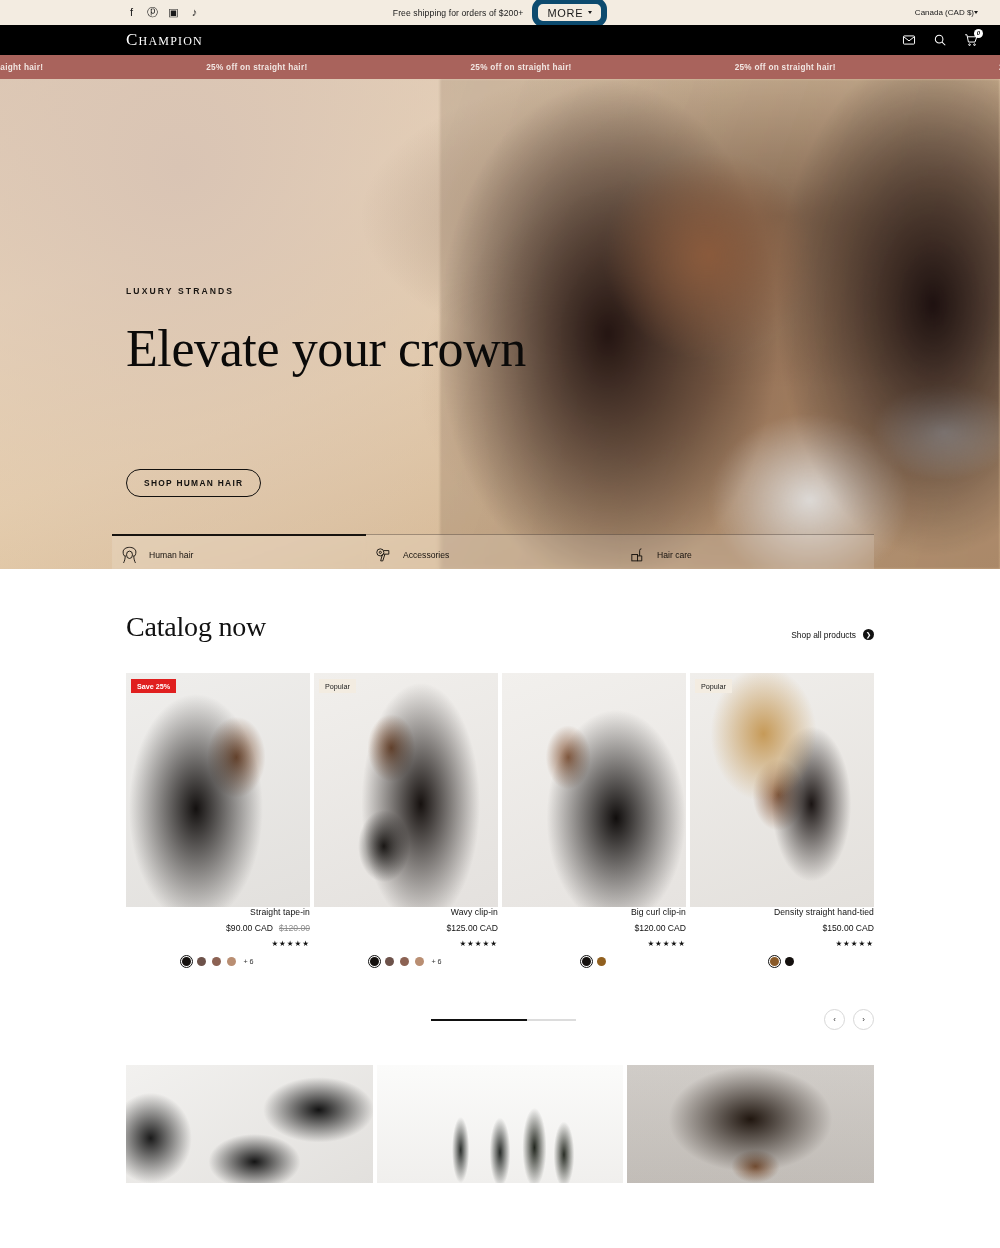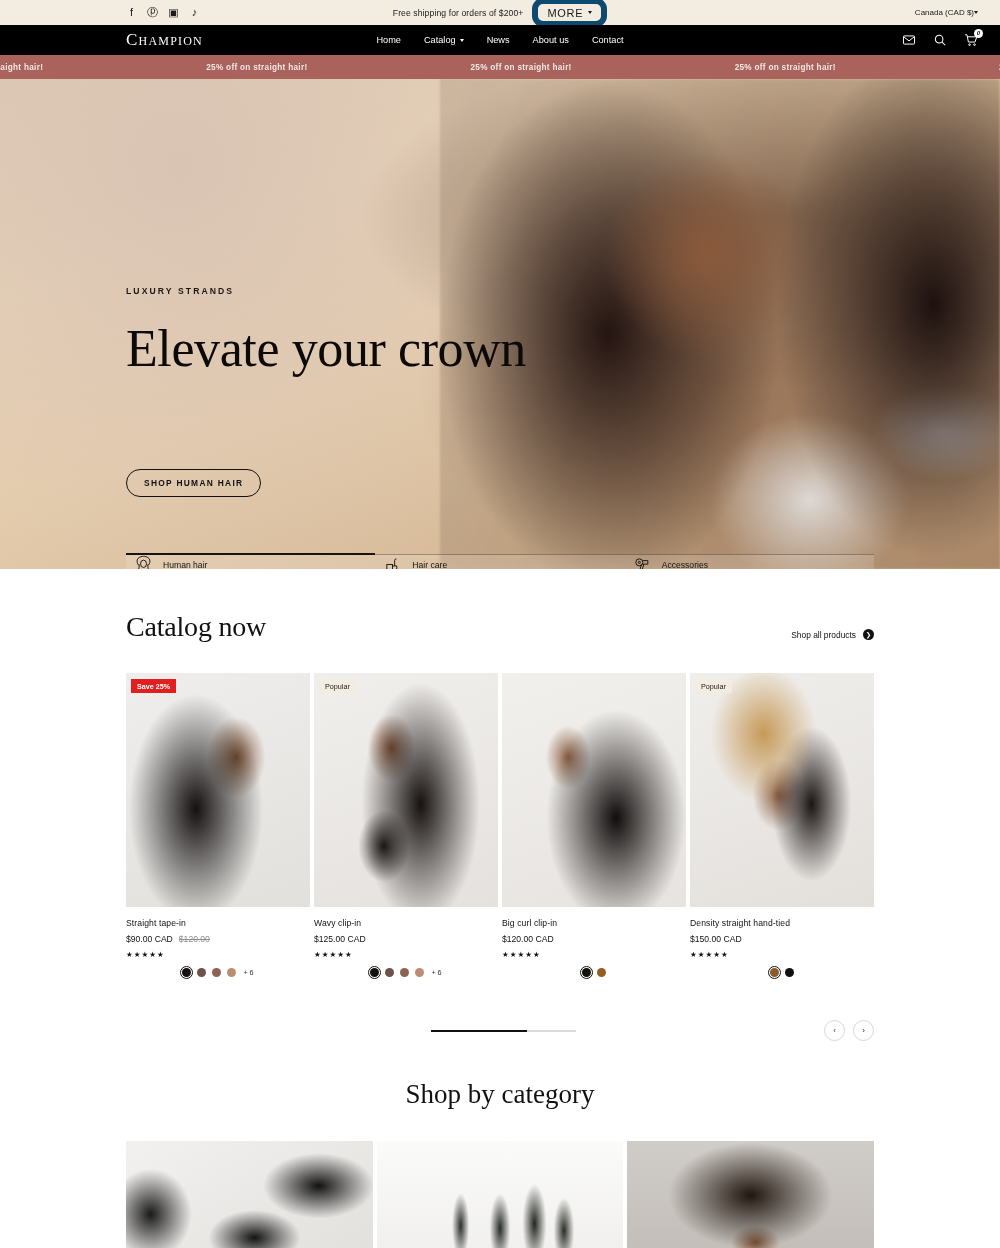--- a/index.html
+++ b/index.html
@@ -67,21 +67,21 @@
       linear-gradient(110deg, rgba(214,186,150,.2), rgba(120,74,48,.25));
     filter:blur(1px);
   }
   .hero-inner { position:relative; padding:16px 126px; height:100%; }
   .eyebrow { position:absolute; top:207px; font-size:8.6px; letter-spacing:2.1px; font-weight:600; color:#1b1713; }
   .hero-h1 { position:absolute; top:236px; font-family:"Liberation Serif", serif; font-size:52px;
              line-height:68px; font-weight:400; color:#0b0a09; letter-spacing:-.4px; width:420px; }
   .hero-btn { position:absolute; top:390px; border:1.4px solid #12100e; border-radius:18px;
     background:transparent; padding:8px 17px; font-size:8.4px; font-weight:700; letter-spacing:1.3px;
     cursor:pointer; color:#12100e; }
-  .cat-tabs { position:absolute; left:126px; right:126px; bottom:-5px; display:flex; height:40px;align-items:flex-end; }
+  .cat-tabs { position:absolute; left:112px; right:126px; bottom:-5px; display:flex; height:40px; }
   .cat-tab { flex:1; display:flex; align-items:center; gap:11px; padding:0 9px;
     border-top:1px solid rgba(40,30,24,.35); background:rgba(255,255,255,.14);
     backdrop-filter:blur(2px); cursor:pointer; }
   .cat-tab.active { border-top:2.4px solid #17130f; }
   .cat-tab svg { width:17px; height:19px; flex:none; }
   .cat-tab span { font-size:8.6px; color:#15110d; }
 
   
   .section { padding:0 126px; }
   .pop-head { display:flex; align-items:flex-end; justify-content:space-between; padding-top:42px; }
@@ -89,21 +89,21 @@
   .shop-all { display:flex; align-items:center; gap:7px; font-size:8.4px; cursor:pointer; padding-bottom:3px; }
   .arrow-circle { width:11px; height:11px; border-radius:50%; background:#111; color:#fff;
     font-size:6.5px; display:flex; align-items:center; justify-content:center; }
 
   .prod-grid { display:grid; grid-template-columns:repeat(4,1fr); gap:4px; margin-top:30px; }
   .card { position:relative; }
   .ph { height:234px; position:relative; overflow:hidden; background:#ececec; }
   .badge { position:absolute; top:6px; left:5px; font-size:7.2px; padding:2.5px 6px; z-index:3; font-weight:600; }
   .badge.sale { background:#e01f1f; color:#fff; }
   .badge.pop { background:#f3ece1; color:#1a1a1a; font-weight:400; }
-  .pinfo { text-align:left; padding-top:11px; }
+  .pinfo { text-align:right; }
   .pname { font-size:8.6px; letter-spacing:.1px; }
   .pprice { font-size:8.6px; margin-top:6px; }
   .pprice s { color:#8d8d8d; margin-left:6px; }
   .stars { font-size:7.5px; letter-spacing:1px; margin-top:6px; color:#111; }
   .swatches { display:flex; gap:6px; justify-content:center; align-items:center; margin-top:9px; }
   .sw { width:9px; height:9px; border-radius:50%; }
   .sw.sel { outline:1px solid #111; outline-offset:1.6px; }
   .swmore { font-size:7.2px; color:#333; margin-left:1px; }
 
   .carousel-row { display:flex; align-items:center; justify-content:space-between; margin-top:43px; padding-bottom:4px; }
@@ -153,38 +153,20 @@
   </div>
   <div class="locale">
     <span>Canada (CAD $)</span>
     <i class="caret"></i>
   </div>
 </div>
 
 <div class="header">
   <div class="logo">Champion</div>
 
-  <nav class="nav">
-    <a>
-        <span>Home</span>
-      </a>
-    <a>
-        <span>Catalog</span>
-        <i class="caret"></i>
-      </a>
-    <a>
-        <span>News</span>
-      </a>
-    <a>
-        <span>About us</span>
-      </a>
-    <a>
-        <span>Contact</span>
-      </a>
-  </nav>
 
   <div class="hdr-icons">
     <span class="hicon">
       <svg viewBox="0 0 24 24" fill="none" stroke="#fff" stroke-width="1.7">
           <rect x="2.5" y="5" width="19" height="14" rx="1.5"></rect>
           <path d="M3 6.5l9 7 9-7"></path>
         </svg>
     </span>
     <span class="hicon">
       <svg viewBox="0 0 24 24" fill="none" stroke="#fff" stroke-width="1.8">
@@ -222,33 +204,33 @@
       <div class="cat-tab active">
         <svg viewBox="0 0 24 26" fill="none" stroke="#15110d" stroke-width="1.3">
           <path d="M6 14c-2 0-3-3-3-6C3 4 7 1.5 12 1.5S21 4 21 8c0 3-1 6-3 6"></path>
           <path d="M6 13c0 5-1.2 8-2.4 10.5M18 13c0 5 1.2 8 2.4 10.5"></path>
           <ellipse cx="12" cy="12" rx="4.2" ry="5.2"></ellipse>
         </svg>
         <span>Human hair</span>
       </div>
       <div class="cat-tab">
         <svg viewBox="0 0 24 24" fill="none" stroke="#15110d" stroke-width="1.3">
+          <circle cx="7.5" cy="9" r="5"></circle>
+            <circle cx="7.5" cy="9" r="1.5"></circle>
+          <path d="M12.5 6.5h7v5h-7M14 11.5l-3 9.5h-3l2.5-9.5"></path>
+        </svg>
+        <span>Accessories</span>
+      </div>
+      <div class="cat-tab">
+        <svg viewBox="0 0 24 24" fill="none" stroke="#15110d" stroke-width="1.3">
           <rect x="4" y="12" width="8" height="9"></rect>
             <path d="M12 14h6v7h-6"></path>
           <path d="M15 14V6.5a2.5 2.5 0 0 1 2.5-2.5"></path>
         </svg>
         <span>Hair care</span>
-      </div>
-      <div class="cat-tab">
-        <svg viewBox="0 0 24 24" fill="none" stroke="#15110d" stroke-width="1.3">
-          <circle cx="7.5" cy="9" r="5"></circle>
-            <circle cx="7.5" cy="9" r="1.5"></circle>
-          <path d="M12.5 6.5h7v5h-7M14 11.5l-3 9.5h-3l2.5-9.5"></path>
-        </svg>
-        <span>Accessories</span>
       </div>
     </div>
   </div>
 </div>
 
 <div class="section">
   <div class="pop-head">
     <h2 class="pop-title">Catalog now</h2>
     <div class="shop-all">
       <span>Shop all products</span>
@@ -326,19 +308,18 @@
         <i style="width: 66%;"></i>
       </div>
     <div class="cbtns">
       <button class="cbtn">‹</button>
       <button class="cbtn">›</button>
     </div>
   </div>
 </div>
 
 <div class="section">
-  <h2 class="sbc-title">Shop by category</h2>
   <div class="cat-grid">
     <div class="cat-img ci1"></div>
     <div class="cat-img ci2"></div>
     <div class="cat-img ci3"></div>
   </div>
 </div>
 
 </body></html>

